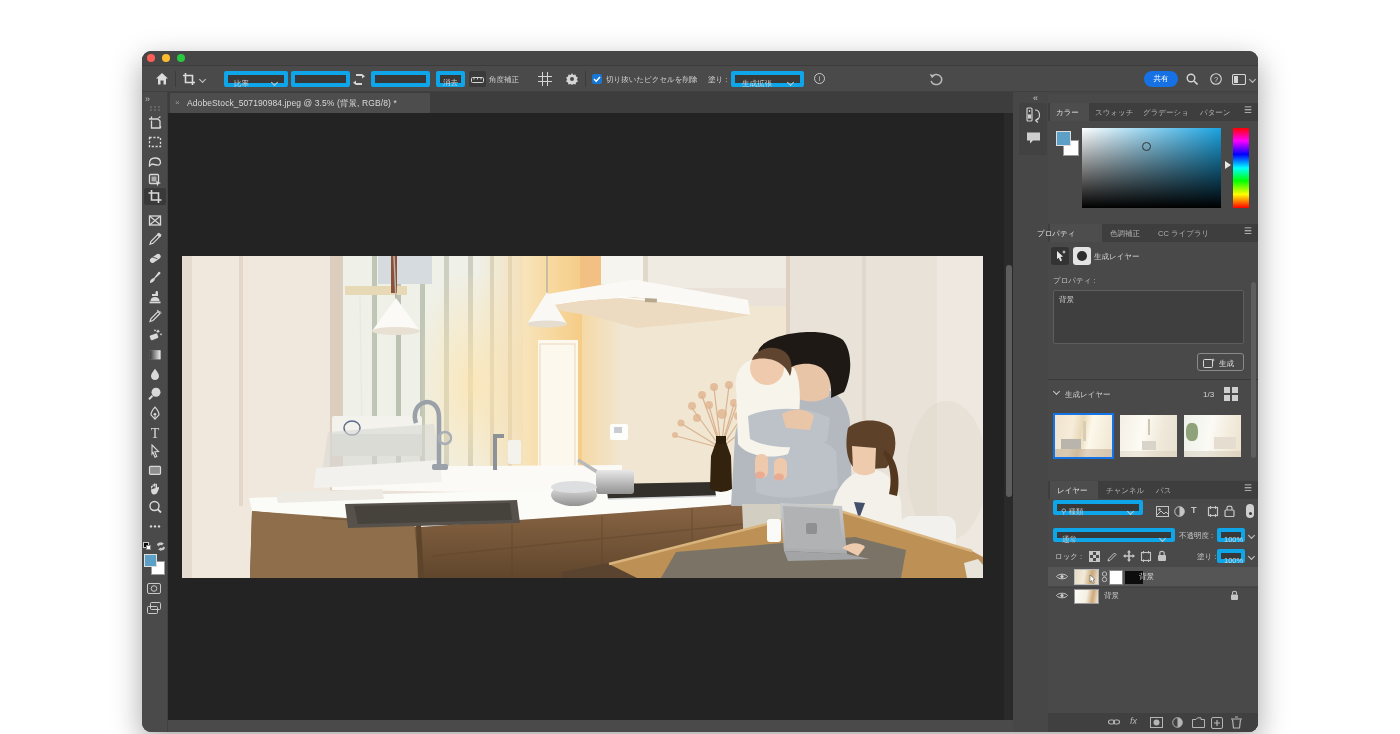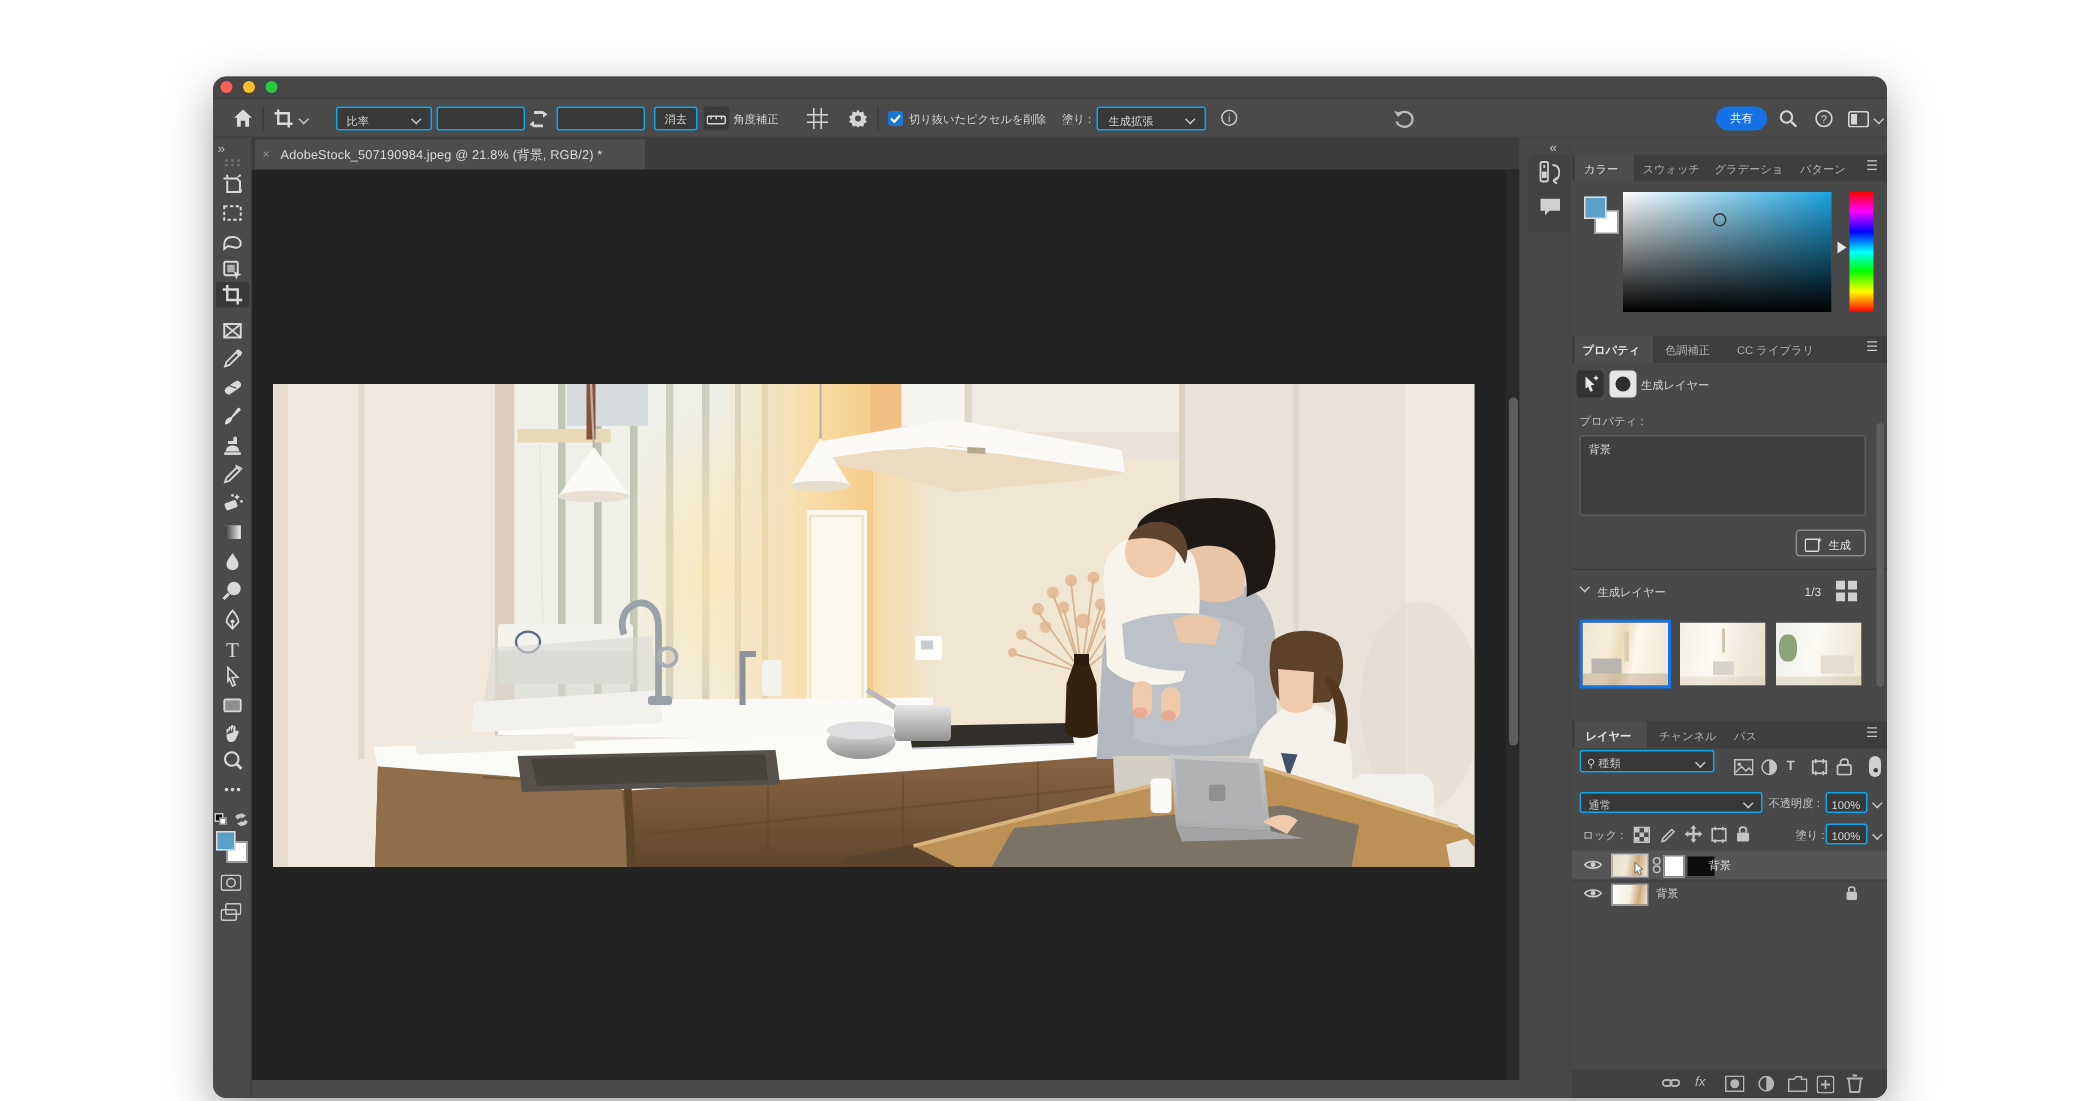--- a/index.html
+++ b/index.html
@@ -1,17 +1,17 @@
 <!DOCTYPE html>
 <html><head><meta charset="utf-8"><style>
 *{margin:0;padding:0;box-sizing:border-box}
 html,body{width:1400px;height:734px;background:#fff;overflow:hidden;font-family:"Liberation Sans",sans-serif}
 .a{position:absolute}
 #win{position:absolute;left:142px;top:51px;width:1116px;height:681px;background:#4a4a4a;border-radius:9px;overflow:hidden;box-shadow:0 10px 30px rgba(0,0,0,.35);font-size:8px;color:#d9d9d9}
-.well{background:#383838;border:1px solid #0ea5e9;border-radius:2px}
+.well{background:#383838;border:4px solid #0ea5e9;border-radius:2px}
 .chev{width:5px;height:5px;display:inline-block;border-right:1px solid #c9c9c9;border-bottom:1px solid #c9c9c9;transform:rotate(45deg)}
 svg{display:block}
 </style></head><body>
 <div id="win">
 
  <div class="a" style="left:0;top:0;width:1116px;height:15px;background:#464646;border-bottom:1px solid #3c3c3c"></div>
  <div class="a" style="left:4.5px;top:2.5px;width:8px;height:8px;border-radius:50%;background:#ff5f57"></div>
  <div class="a" style="left:19.5px;top:2.5px;width:8px;height:8px;border-radius:50%;background:#febc2e"></div>
  <div class="a" style="left:34.5px;top:2.5px;width:8px;height:8px;border-radius:50%;background:#28c840"></div>
 
@@ -92,21 +92,21 @@
   <svg class="a" style="left:1090px;top:8px" width="14" height="11" viewBox="0 0 14 11">
         <rect x="0.5" y="0.5" width="13" height="10" rx="1.5" fill="none" stroke="#d5d5d5" stroke-width="1.1"></rect>
         <rect x="2" y="2" width="4" height="7" fill="#d5d5d5"></rect>
       </svg>
   <span class="chev a" style="left:1108px;top:11px"></span>
  </div>
 
  <div class="a" style="left:26px;top:41px;width:845px;height:21px;background:#3d3d3d"></div>
  <div class="a" style="left:28px;top:42px;width:260px;height:20px;background:#4d4d4d"></div>
  <div class="a" style="left:33px;top:48px;width:7px;height:7px;color:#9a9a9a;font-size:8px;line-height:7px">×</div>
- <div class="a" style="left:45px;top:47px;font-size:8.5px;color:#dadada;letter-spacing:.1px">AdobeStock_507190984.jpeg @ 21.8% (背景, RGB/2) *</div>
+ <div class="a" style="left:45px;top:47px;font-size:8.5px;color:#dadada;letter-spacing:.1px">AdobeStock_507190984.jpeg @ 3.5% (背景, RGB/8) *</div>
 
  <div class="a" id="tools" style="left:0;top:41px;width:26px;height:640px;background:#4a4a4a;border-right:1px solid #404040">
       <svg class="a" style="left:0;top:0" width="26" height="640" viewBox="0 0 26 640">
   <defs>
           <linearGradient id="gr1" x1="0" y1="0" x2="1" y2="0">
             <stop offset="0" stop-color="#333"></stop>
             <stop offset="1" stop-color="#eee"></stop>
           </linearGradient>
         </defs>
   <text x="3" y="10" font-size="9" fill="#bcbcbc" font-family="Liberation Sans">»</text>
@@ -466,21 +466,21 @@
     linear-gradient(to right, #fff 0%, #1ba3e0 100%)"></div>
   <div class="a" style="left:129px;top:50px;width:9px;height:9px;border:1.2px solid #333;border-radius:50%"></div>
   <div class="a" style="left:220px;top:36px;width:16px;height:80px;background:linear-gradient(to bottom,#f00 0%,#f0f 16%,#00f 33%,#0ff 50%,#0f0 66%,#ff0 83%,#f00 100%)"></div>
   <div class="a" style="left:212px;top:69px;width:0;height:0;border-top:4px solid transparent;border-bottom:4px solid transparent;border-left:6px solid #e8e8e8"></div>
   <div class="a" style="left:50px;top:48px;width:16px;height:16px;background:#fff;border:1px solid #9a9a9a"></div>
   <div class="a" style="left:43px;top:39px;width:15px;height:15px;background:#5c9fc7;border:1px solid #ddd"></div>
 
   <div class="a" style="left:35px;top:134px;width:210px;height:254px;background:#494949"></div>
   <div class="a" style="left:35px;top:132px;width:210px;height:18px;background:#3e3e3e"></div>
   <div class="a" style="left:37px;top:132px;width:52px;height:18px;background:#4d4d4d"></div>
-  <span class="a" style="left:42px;top:137px;color:#e2e2e2;font-weight:bold">プロパティ</span>
+  <span class="a" style="left:24px;top:137px;color:#e2e2e2;font-weight:normal">プロパティ</span>
   <span class="a" style="left:97px;top:137px;color:#b2b2b2">色調補正</span>
   <span class="a" style="left:145px;top:137px;color:#b2b2b2">CC ライブラリ</span>
   <span class="a" style="left:231px;top:134px;color:#c9c9c9;font-size:9px">☰</span>
   <div class="a" style="left:38px;top:155px;width:18px;height:18px;background:#333;border-radius:3px">
         <svg width="18" height="18" viewBox="0 0 18 18">
           <path d="M6 4 L12 9.5 L9.5 10 L11 13.5 L9.3 14.2 L7.8 10.8 L6 12 Z" fill="#e8e8e8"></path>
           <path d="M13 3 L13.6 4.4 L15 5 L13.6 5.6 L13 7 L12.4 5.6 L11 5 L12.4 4.4 Z" fill="#e8e8e8"></path>
         </svg>
       </div>
   <div class="a" style="left:60px;top:155px;width:18px;height:18px;background:#e4e4e4;border-radius:3px">
@@ -526,21 +526,21 @@
   <div class="a" style="left:171px;top:323px;width:57px;height:42px;overflow:hidden">
         <div style="position:absolute;left:0;top:0;width:57px;height:42px;background:linear-gradient(100deg,#eef0ea 0%,#fbfaf5 45%,#f3ecdd 75%,#ece2cf 100%)"></div>
         <div style="position:absolute;left:2px;top:8px;width:12px;height:18px;background:#8fa37a;border-radius:40%"></div>
         <div style="position:absolute;left:30px;top:22px;width:22px;height:12px;background:#e4ddd0"></div>
         <div style="position:absolute;left:0;top:36px;width:57px;height:6px;background:#bcae9448"></div>
       </div>
 
   <div class="a" style="left:35px;top:390px;width:210px;height:250px;background:#494949"></div>
   <div class="a" style="left:35px;top:389px;width:210px;height:18px;background:#3e3e3e"></div>
   <div class="a" style="left:37px;top:389px;width:48px;height:18px;background:#4d4d4d"></div>
-  <span class="a" style="left:44px;top:394px;color:#e2e2e2;font-weight:bold">レイヤー</span>
+  <span class="a" style="left:44px;top:394px;color:#e2e2e2;font-weight:normal">レイヤー</span>
   <span class="a" style="left:93px;top:394px;color:#b2b2b2">チャンネル</span>
   <span class="a" style="left:143px;top:394px;color:#b2b2b2">パス</span>
   <span class="a" style="left:231px;top:391px;color:#c9c9c9;font-size:9px">☰</span>
 
   <div class="well a" style="left:40px;top:408px;width:90px;height:15px">
         <span style="position:absolute;left:4px;top:3px;color:#c5c5c5">⚲ 種類</span>
         <span class="chev" style="position:absolute;right:6px;top:4.5px"></span>
       </div>
   <svg class="a" style="left:143px;top:414px" width="13" height="11" viewBox="0 0 13 11">
         <rect x="0.5" y="0.5" width="12" height="10" fill="none" stroke="#c5c5c5"></rect>

